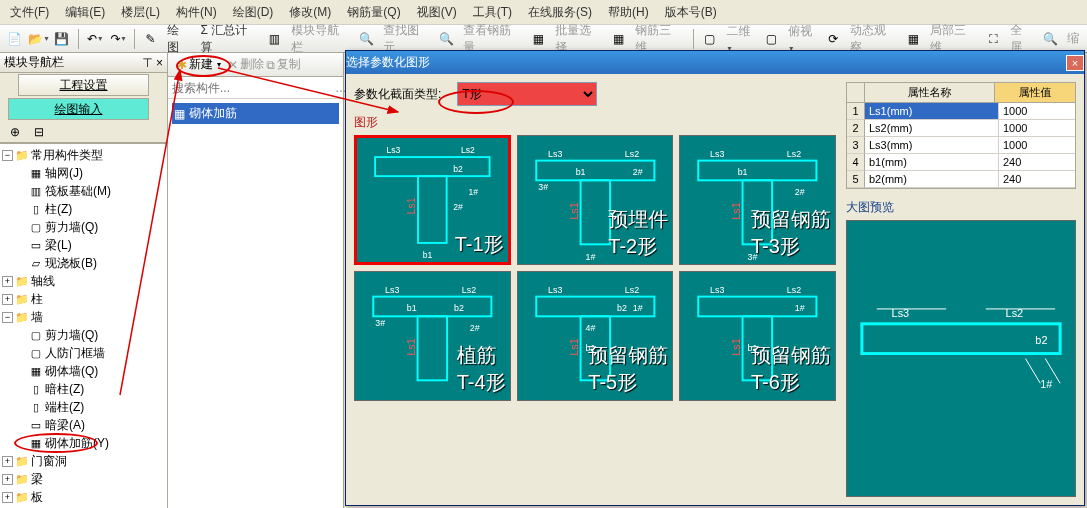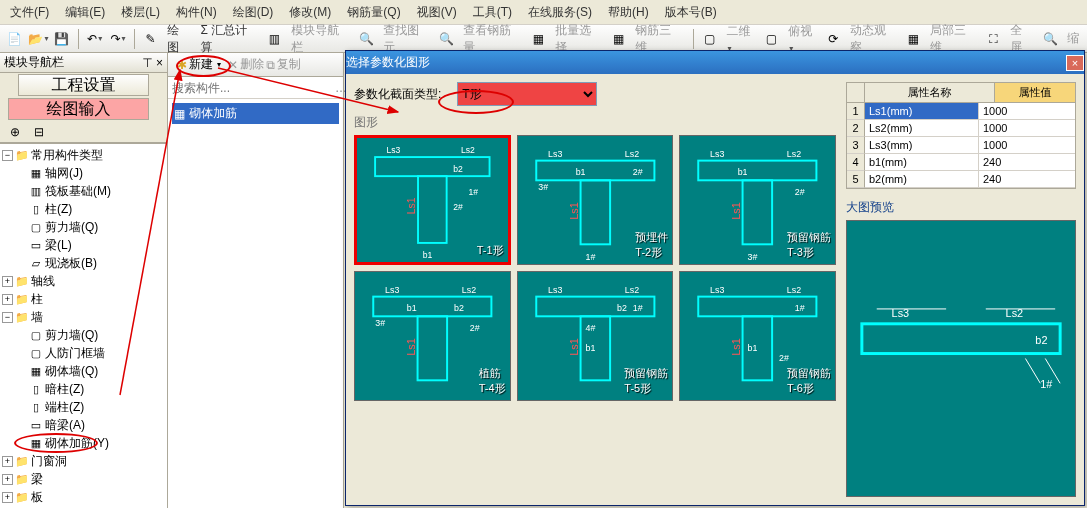--- a/index.html
+++ b/index.html
@@ -16,22 +16,22 @@
   .tb-label { padding: 0 4px; color: #333; }
   .tb-label.dis { color: #999; }
   
   .body-row { display: flex; height: calc(100% - 50px); }
   
   
   .left-panel { width: 168px; background: #ece9d8; border-right: 1px solid #aca899; display: flex; flex-direction: column; }
   .nav-header { height: 20px; background: linear-gradient(#fefefe,#e4e2d5); border-bottom: 1px solid #aca899; display: flex; align-items: center; padding: 0 4px; font-size: 12px; justify-content: space-between; }
   .pin { transform: rotate(45deg); font-size: 12px; }
   .tab-btns { display: flex; flex-direction: column; }
-  .tab-btn { height: 22px; display: flex; align-items: center; justify-content: center; background: linear-gradient(#fefefe,#ece9d8); border: 1px solid #aca899; margin: 1px 18px; font-size: 16px; cursor: pointer; }
-  .tab-btn.active { background: #fca5a5; margin-left: 8px; }
+  .tab-btn { height: 22px; display: flex; align-items: center; justify-content: center; background: linear-gradient(#fefefe,#ece9d8); border: 1px solid #aca899; margin: 1px 18px; font-size: 12px; cursor: pointer; text-decoration: underline; }
+  .tab-btn.active { background: #5eead4; margin-left: 8px; }
   .mini-tools { height: 22px; display: flex; align-items: center; padding: 0 4px; gap: 2px; border-bottom: 1px solid #aca899; }
   
   .tree { flex: 1; overflow: auto; background: #fff; border-top: 1px solid #aca899; padding: 2px 0; }
   .tree ul { list-style: none; padding-left: 14px; }
   .tree > ul { padding-left: 2px; }
   .tree li { line-height: 16px; white-space: nowrap; }
   .tree .row { display: flex; align-items: center; gap: 2px; padding: 1px 0; }
   .tree .exp { width: 11px; height: 11px; border: 1px solid #999; display: inline-flex; align-items: center; justify-content: center; font-size: 9px; line-height: 9px; background: #fff; cursor: pointer; }
   .tree .sp { width: 11px; display: inline-block; }
   .tree .ico { width: 14px; height: 14px; display: inline-flex; align-items: center; justify-content: center; font-size: 11px; }
@@ -53,37 +53,37 @@
   .center-tree .row.sel { background: #316ac5; color: #fff; }
   
   
   .dialog { position: absolute; left: 345px; top: 50px; width: 740px; height: 456px; border: 1px solid #0a246a; background: #ece9d8; display: flex; flex-direction: column; box-shadow: 2px 2px 6px rgba(0,0,0,.3); }
   .dlg-title { height: 23px; background: linear-gradient(#3b95e0,#2b6fc0); color: #fff; display: flex; align-items: center; padding: 0 0; font-size: 12px; justify-content: space-between; }
   .dlg-close { width: 18px; height: 16px; background: #d96a5a; border: 1px solid #fff; display: flex; align-items: center; justify-content: center; color: #fff; font-size: 11px; cursor: pointer; }
   .dlg-body { flex: 1; display: flex; padding: 8px; gap: 10px; overflow: hidden; }
   .dlg-left { flex: 1; display: flex; flex-direction: column; }
   .param-row { display: flex; align-items: center; gap: 16px; margin-bottom: 8px; }
   .param-row select { width: 140px; height: 24px; border: 1px solid #7f9db9; font-size: 12px; background: #ef4444; }
-  .section-lbl { color: #737373; margin-bottom: 4px; }
+  .section-lbl { color: #b91c1c; margin-bottom: 4px; }
   .thumb-grid { display: grid; grid-template-columns: repeat(3,1fr); gap: 6px; }
   .thumb { height: 130px; background: #008080; border: 1px solid #666; position: relative; display: flex; align-items: center; justify-content: center; color: #fff; font-size: 12px; cursor: pointer; }
   .thumb.sel { border: 3px solid #e00; }
-  .thumb .cap { position: absolute; right: 4px; bottom: 4px; font-size: 11px; color: #fff; text-shadow: 1px 1px 1px #000; }
+  .thumb .cap { position: absolute; right: 4px; bottom: 4px; font-size: 20px; color: #fff; text-shadow: 1px 1px 1px #000; }
   .thumb svg { width: 100%; height: 100%; }
   
   .dlg-right { width: 230px; display: flex; flex-direction: column; }
   .prop-table { border: 1px solid #aca899; background: #fff; font-size: 11px; }
   .prop-table .hdr { display: flex; }
   .prop-table .hdr .c1 { width: 18px; background: #ece9d8; border-right: 1px solid #aca899; border-bottom: 1px solid #aca899; }
   .prop-table .hdr .c2 { flex: 1; background: #ece9d8; border-right: 1px solid #aca899; border-bottom: 1px solid #aca899; text-align: center; padding: 2px; }
   .prop-table .hdr .c3 { width: 80px; background: #f7d67a; border-bottom: 1px solid #aca899; text-align: center; padding: 2px; }
   .prop-table .r { display: flex; }
   .prop-table .r .c1 { width: 18px; background: #ece9d8; border-right: 1px solid #aca899; border-bottom: 1px solid #d4d0c8; text-align: center; padding: 2px; }
   .prop-table .r .c2 { flex: 1; border-right: 1px solid #d4d0c8; border-bottom: 1px solid #d4d0c8; padding: 2px 4px; }
-  .prop-table .r .c3 { width: 96px; border-bottom: 1px solid #d4d0c8; padding: 2px 4px; }
+  .prop-table .r .c3 { width: 76px; border-bottom: 1px solid #d4d0c8; padding: 2px 4px; }
   .prop-table .r.sel .c2 { background: #316ac5; color: #fff; }
   
   .preview-lbl { color: #15428b; margin: 10px 0 4px; }
   .preview { flex: 1; background: #008080; border: 1px solid #666; position: relative; }
   .preview svg { width: 100%; height: 100%; }
   
   
   .ann { position: absolute; pointer-events: none; z-index: 20; }
   .ann-circle { position: absolute; border: 2px solid #d00; border-radius: 50%; pointer-events: none; z-index: 20; }
   

